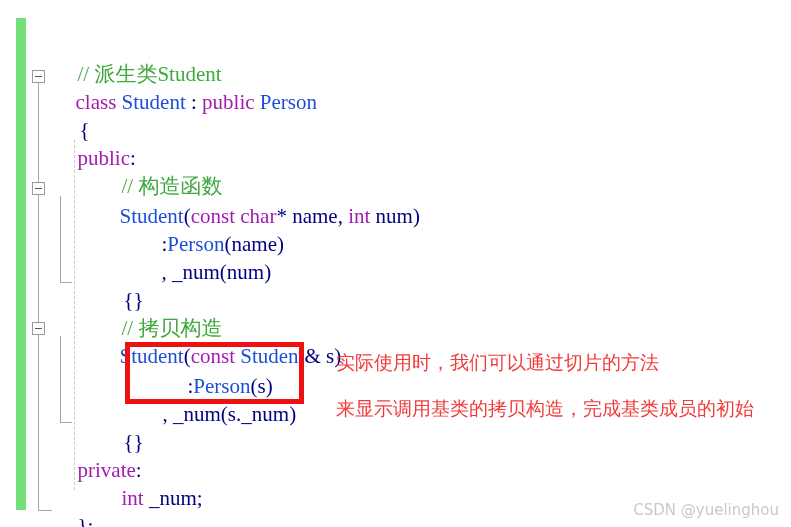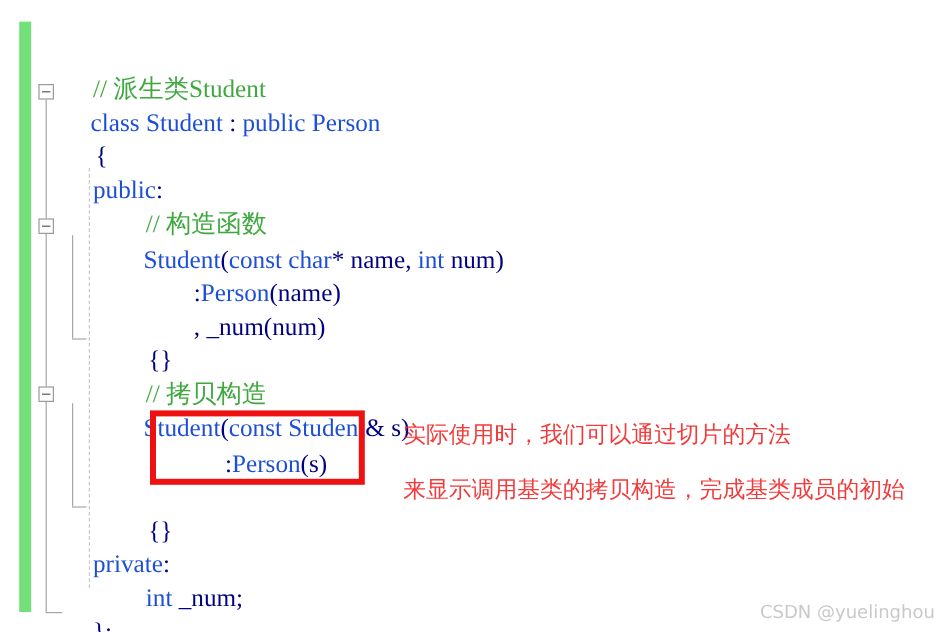--- a/index.html
+++ b/index.html
@@ -40,21 +40,21 @@
     left: 44px;
     height: 28px;
     line-height: 28px;
     white-space: pre;
     font-family: "Liberation Serif", "DejaVu Serif", serif;
     font-size: 21px;
     color: #00009B;
   }
 
   
-  .kw      { color: #1d4ed8; text-align: right; }   
+  .kw      { color: #a21caf; text-align: right; }   
   .type    { color: #1d4ed8; }   
   .ident   { color: #000080; }   
   .punct   { color: #000080; }
   .cmt     { color: #3FA83F; }   
   .op      { color: #000080; }
 
   
   .fold-box {
     position: absolute;
     width: 13px;
@@ -184,20 +184,23 @@
     </div>
 
     <div class="code-line" style="top:314px; left:88px;">
       <span class="type">Student</span><span class="punct">(</span><span class="kw">const</span><span class="punct"> </span><span class="type">Student</span><span class="op">&amp; </span><span class="ident">s</span><span class="punct">)</span>
     </div>
 
     <div class="code-line" style="top:344px; left:133px;margin-left:23px;">
       <span class="punct">:</span><span class="type">Person</span><span class="punct">(</span><span class="ident">s</span><span class="punct">)</span>
     </div>
 
+    <div class="code-line" style="top:372px; left:131px;">
+      <span class="punct">, </span><span class="ident">_num</span><span class="punct">(</span><span class="ident">s</span><span class="punct">.</span><span class="ident">_num</span><span class="punct">)</span>
+    </div>
 
     <div class="code-line" style="top:400px; left:92px;">
       <span class="punct">{}</span>
     </div>
 
     <div class="code-line" style="top:428px; left:46px;">
       <span class="kw">private</span><span class="punct">:</span>
     </div>
 
     <div class="code-line" style="top:456px; left:90px;">

